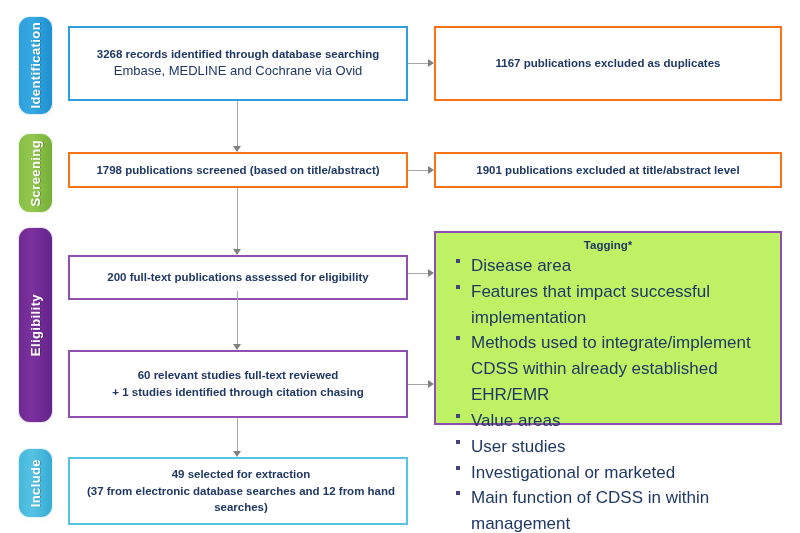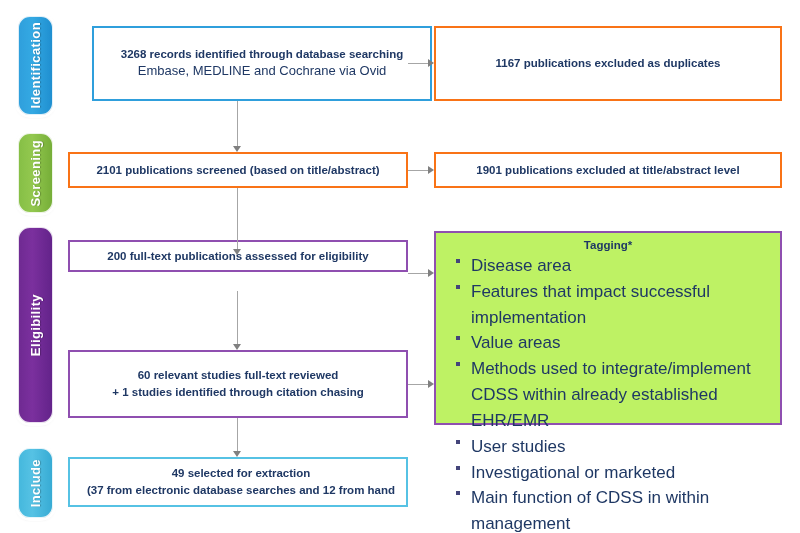--- a/index.html
+++ b/index.html
@@ -73,27 +73,27 @@
   }
   .flow-box .sub {
     font-weight: normal;
     font-size: 13px;
   }
   .b-blue   { border: 2px solid #2f9fdc; }
   .b-green  { border: 2px solid #f97316; }
   .b-purple { border: 2px solid #8f4fb0; }
   .b-cyan   { border: 2px solid #56c2e4; }
 
-  .box-identified   { left: 68px;  top: 26px;  width: 340px; height: 75px; margin-left: 24px; }
+  .box-identified   { left: 68px;  top: 26px;  width: 340px; height: 75px; }
   .box-duplicates   { left: 434px; top: 26px; width: 348px; height: 75px; }
   .box-screened     { left: 68px;  top: 152px; width: 340px; height: 36px; }
   .box-excluded-ta  { left: 434px; top: 152px; width: 348px; height: 36px; }
-  .box-fulltext     { left: 68px;  top: 240px; width: 340px; height: 32px; }
+  .box-fulltext     { left: 68px;  top: 255px; width: 340px; height: 45px; }
   .box-reviewed     { left: 68px;  top: 350px; width: 340px; height: 68px; }
-  .box-extraction   { left: 68px;  top: 457px; width: 340px; height: 50px; padding-left: 16px; }
+  .box-extraction   { left: 68px;  top: 457px; width: 340px; height: 68px; padding-left: 16px; }
 
   
   .tagging-panel {
     position: absolute;
     left: 434px; top: 231px; width: 348px; height: 194px;
     border: 2px solid #8f4fb0;
     background: #bef264;
     box-sizing: border-box;
     padding: 6px 8px 4px 8px;
   }
@@ -170,21 +170,21 @@
       <div>3268 records identified through database searching</div>
       <div class="sub">Embase, MEDLINE and Cochrane via Ovid</div>
     </div>
   </div>
 
   <div class="flow-box b-green box-duplicates">
     <div>1167 publications excluded as duplicates</div>
   </div>
 
   <div class="flow-box b-green box-screened">
-    <div>2101 publications screened (based on title/abstract)</div>
+    <div>1798 publications screened (based on title/abstract)</div>
   </div>
 
   <div class="flow-box b-green box-excluded-ta">
     <div>1901 publications excluded at title/abstract level</div>
   </div>
 
   <div class="flow-box b-purple box-fulltext">
     <div>200 full-text publications assessed for eligibility</div>
   </div>
 
@@ -192,30 +192,31 @@
     <div>
       <div>60 relevant studies full-text reviewed</div>
       <div>+ 1 studies identified through citation chasing</div>
     </div>
   </div>
 
   <div class="flow-box b-cyan box-extraction">
     <div>
       <div>49 selected for extraction</div>
       <div>(37 from electronic database searches and 12 from hand</div>
+      <div>searches)</div>
     </div>
   </div>
 
   <div class="tagging-panel">
     <div class="tagging-title">Tagging*</div>
     <ul class="tagging-list">
       <li><span class="bullet-sq"></span><span>Disease area</span></li>
       <li><span class="bullet-sq"></span><span>Features that impact successful implementation</span></li>
+      <li><span class="bullet-sq"></span><span>Methods used to integrate/implement CDSS within already established EHR/EMR</span></li>
       <li><span class="bullet-sq"></span><span>Value areas</span></li>
-      <li><span class="bullet-sq"></span><span>Methods used to integrate/implement CDSS within already established EHR/EMR</span></li>
       <li><span class="bullet-sq"></span><span>User studies</span></li>
       <li><span class="bullet-sq"></span><span>Investigational or marketed</span></li>
       <li><span class="bullet-sq"></span><span>Main function of CDSS in within management</span></li>
       <li><span class="bullet-sq"></span><span>Study design</span></li>
       <li><span class="bullet-sq"></span><span>Cochrane</span></li>
     </ul>
   </div>
 
   <div class="conn conn-v" style="left:237px; top:101px; height:45px;"></div>
   <div class="arrow-down" style="left:233px; top:146px;"></div>

